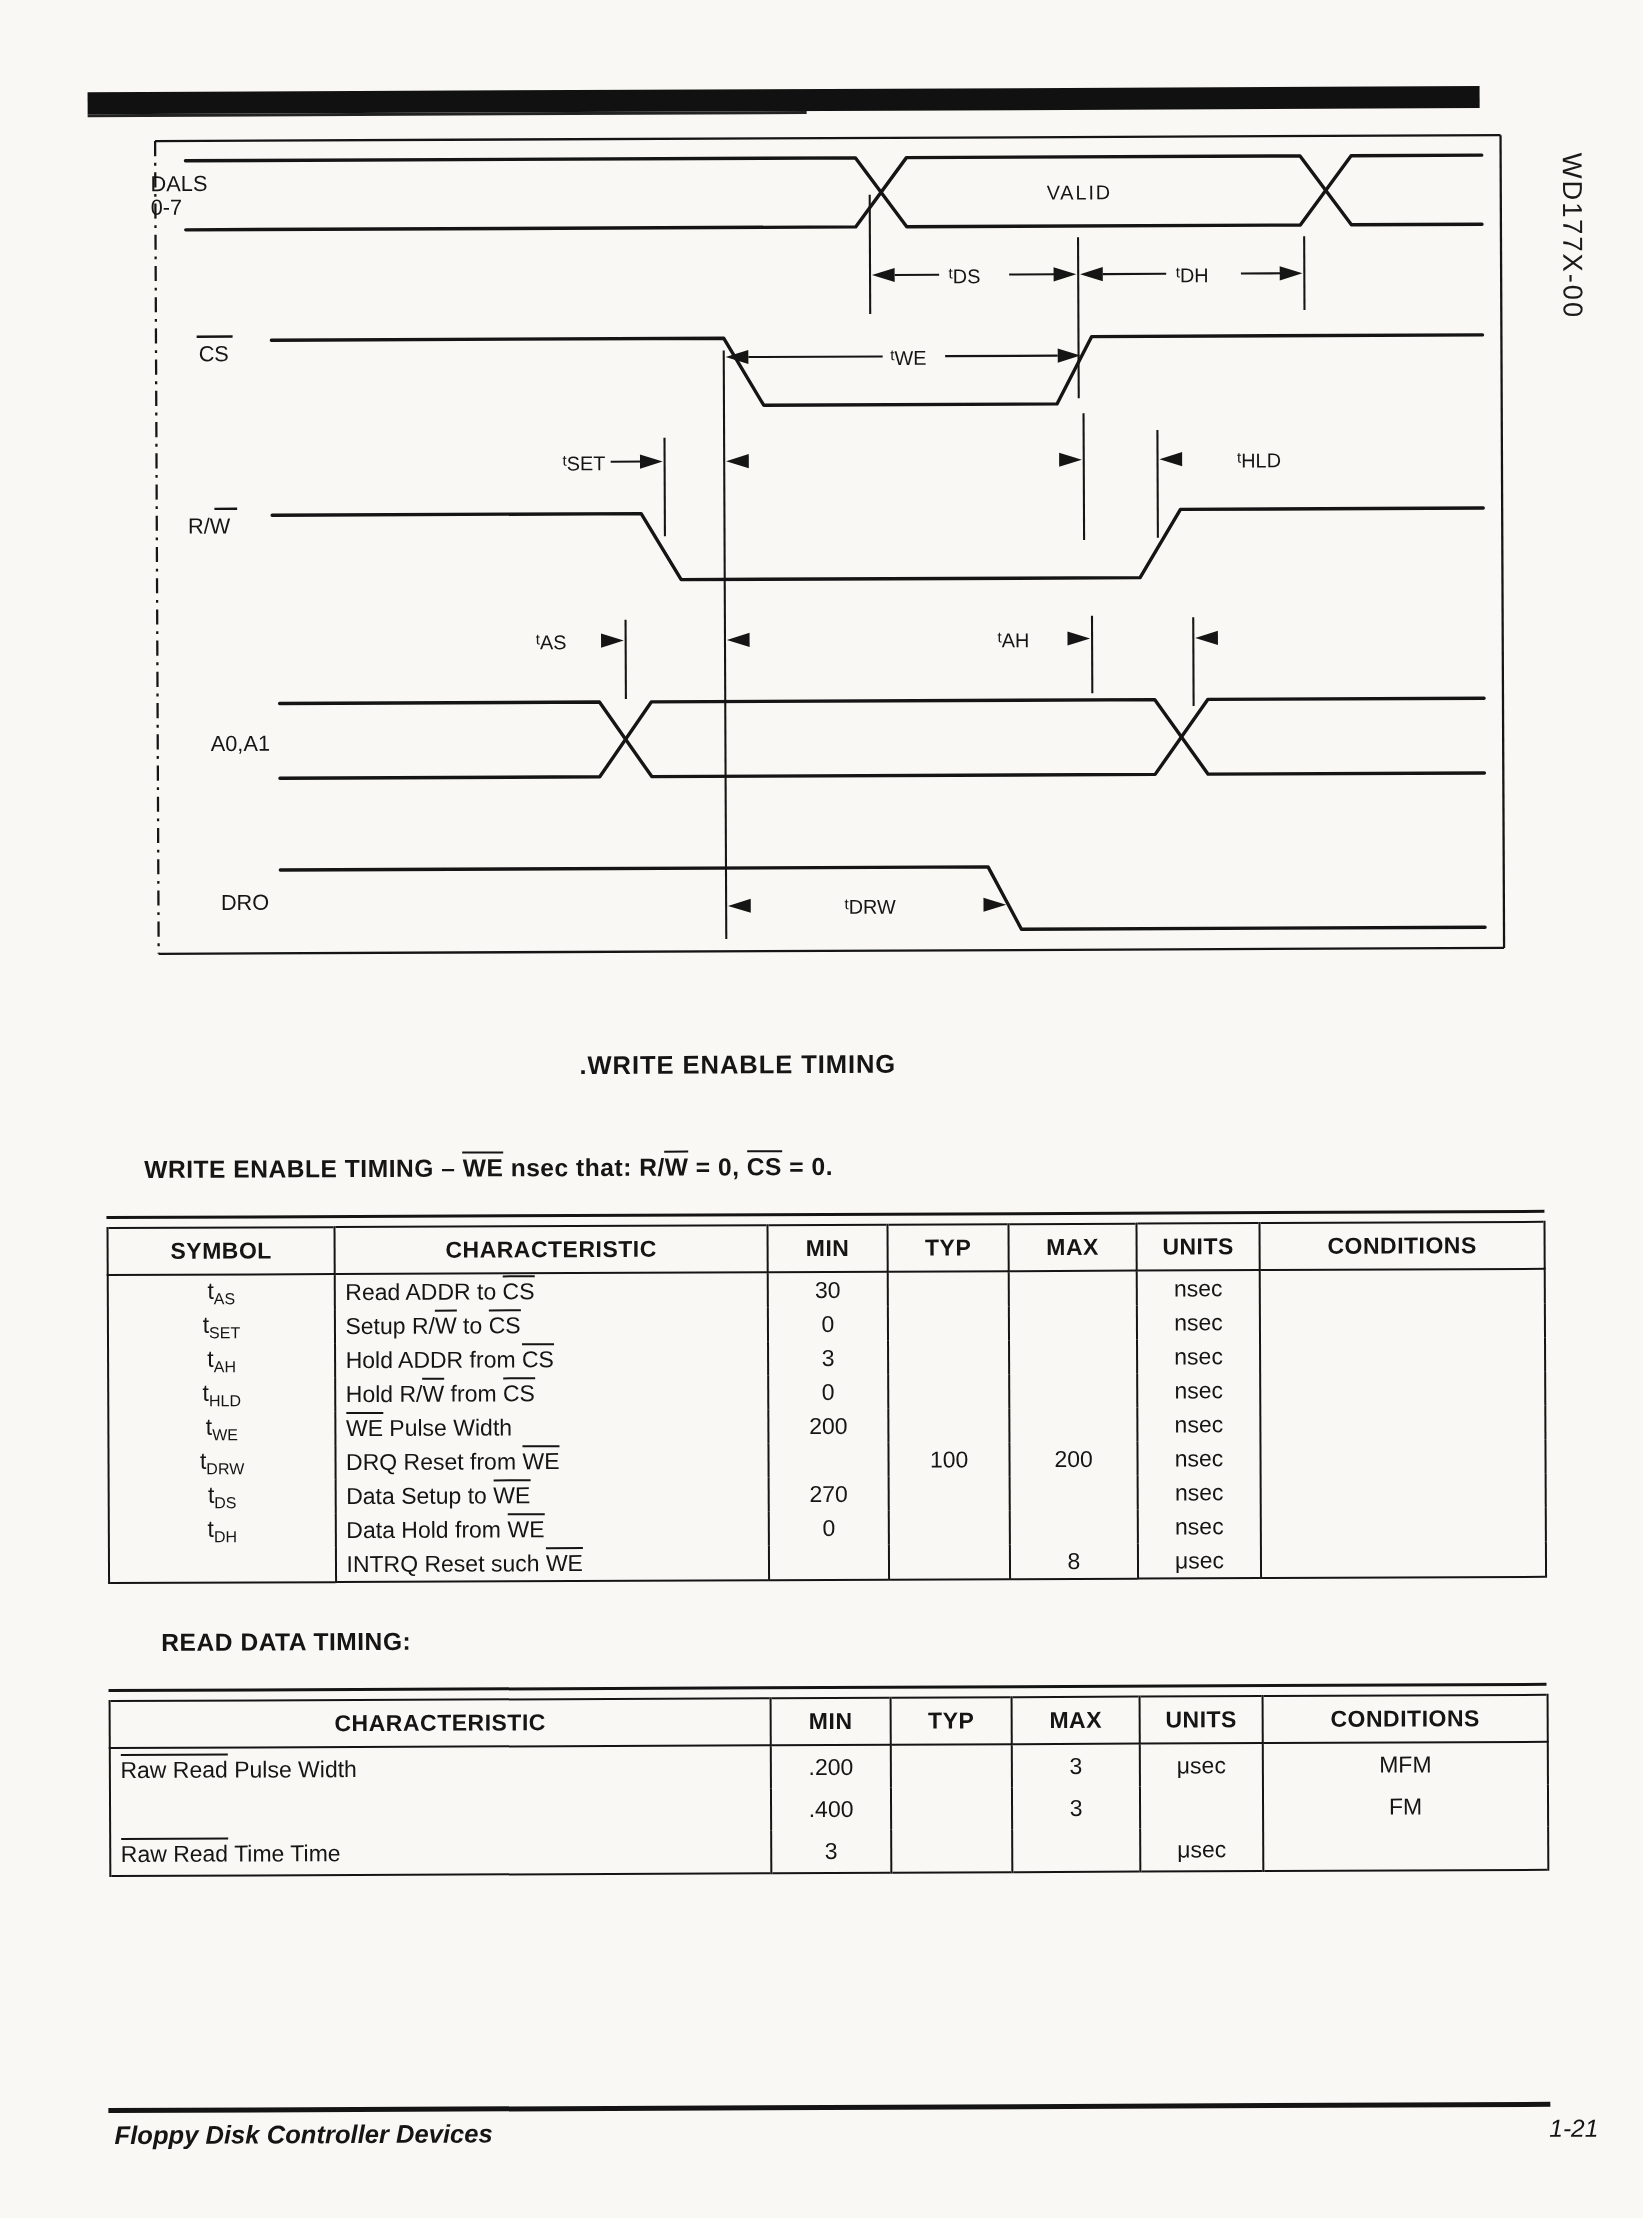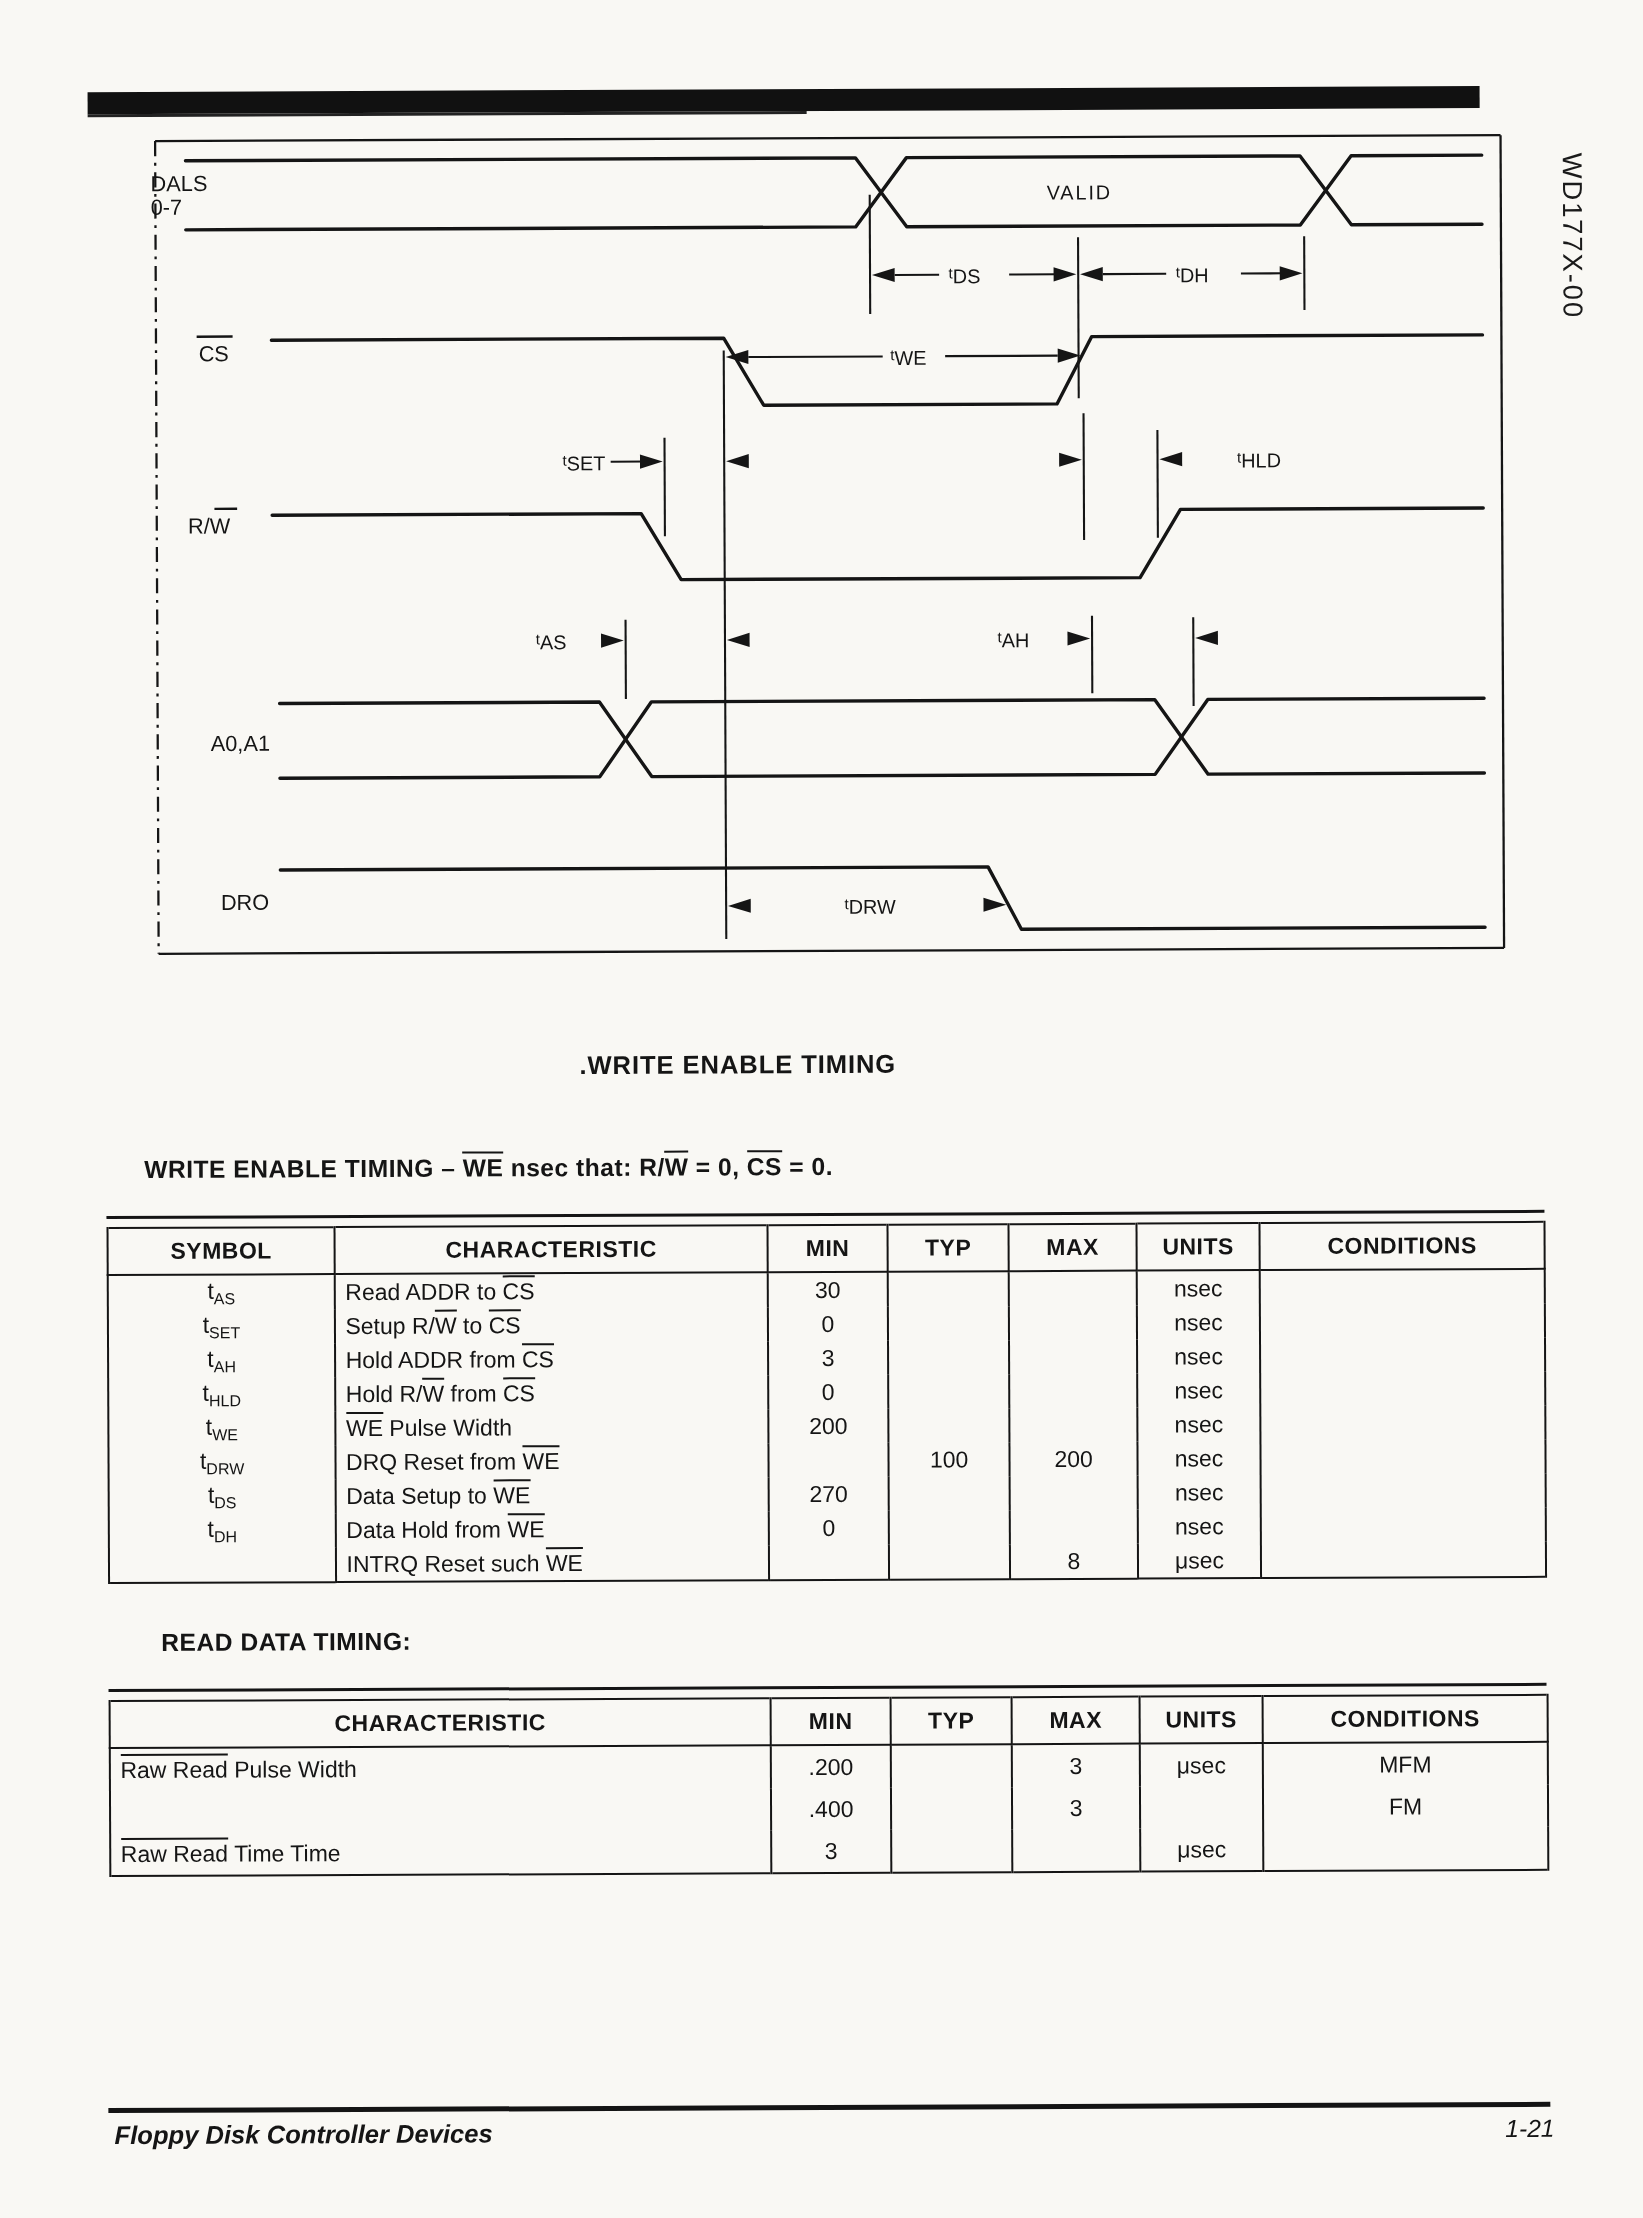--- a/index.html
+++ b/index.html
@@ -38,21 +38,21 @@
   .t2 tbody td{height:42px;}
   .c-sym{text-align:center;}
   .c-sym sub{font-size:16px;}
   .c-min,.c-typ,.c-max,.c-units,.c-cond{text-align:center;}
   .c-char{text-align:left;}
   .tbl-topline{position:absolute;height:2.8px;background:#151515;}
   .section-head{position:absolute;font-size:24.6px;font-weight:bold;letter-spacing:0.5px;}
   
   .footer-rule{position:absolute;left:104px;top:2105px;width:1442px;height:4.7px;background:#141414;}
   .footer-left{position:absolute;left:110px;top:2118px;font-size:25.6px;font-weight:bold;font-style:italic;}
-  .footer-page{position:absolute;left:1363px;top:2118px;width:187px;text-align:right;font-size:24.6px;font-style:italic;}
+  .footer-page{position:absolute;left:1407px;top:2118px;width:187px;text-align:right;font-size:24.6px;font-style:italic;}
 </style>
 </head>
 <body>
 
 <div id="page">
 <div id="sheet">
 
   <div class="black-bar"></div>
 
   <div class="part-vert">WD177X-00</div>

